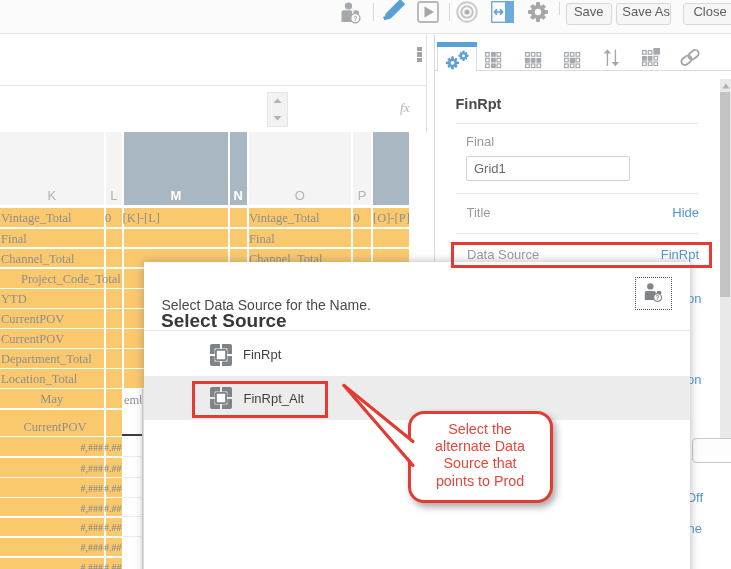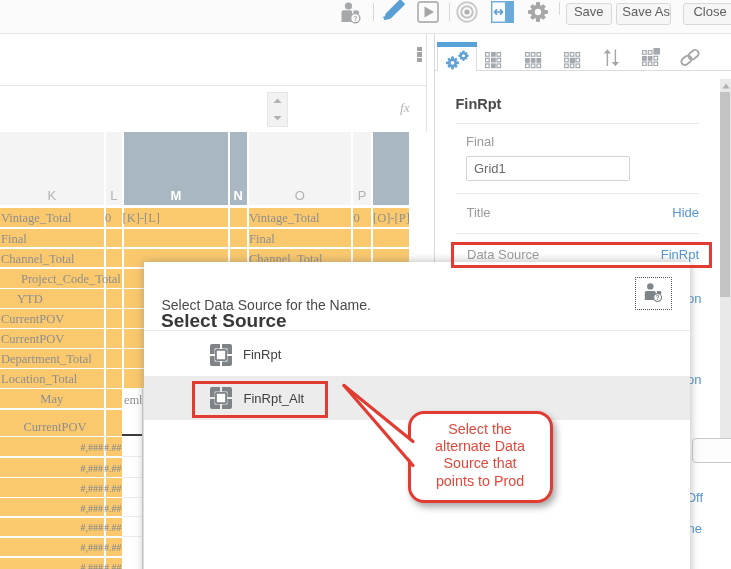--- a/index.html
+++ b/index.html
@@ -130,21 +130,21 @@
 <div class="abs serif" style="left:105px;top:211px;font-size:12.5px;color:#8e8e8e;">0</div>
 <div class="abs serif" style="left:122.5px;top:211px;font-size:12.5px;color:#8e8e8e;">[K]-[L]</div>
 <div class="abs serif" style="left:249px;top:211px;font-size:12.5px;color:#8e8e8e;">Vintage_Total</div>
 <div class="abs serif" style="left:353.5px;top:211px;font-size:12.5px;color:#8e8e8e;">0</div>
 <div class="abs serif" style="left:373px;top:211px;font-size:12.5px;color:#8e8e8e;">[O]-[P]</div>
 <div class="abs serif" style="left:1px;top:231.5px;font-size:12.5px;color:#8e8e8e;">Final</div>
 <div class="abs serif" style="left:249px;top:231.5px;font-size:12.5px;color:#8e8e8e;">Final</div>
 <div class="abs serif" style="left:1px;top:251.5px;font-size:12.5px;color:#8e8e8e;">Channel_Total</div>
 <div class="abs serif" style="left:249px;top:251.5px;font-size:12.5px;color:#8e8e8e;">Channel_Total</div>
 <div class="abs serif" style="left:1px;top:271.5px;font-size:12.5px;color:#8e8e8e;padding-left:20px;">Project_Code_Total</div>
-<div class="abs serif" style="left:1px;top:291.5px;font-size:12.5px;color:#8e8e8e;padding-left:16px;">YTD</div>
+<div class="abs serif" style="left:1px;top:291.5px;font-size:12.5px;color:#8e8e8e;">YTD</div>
 <div class="abs serif" style="left:1px;top:311.5px;font-size:12.5px;color:#8e8e8e;">CurrentPOV</div>
 <div class="abs serif" style="left:1px;top:331.5px;font-size:12.5px;color:#8e8e8e;">CurrentPOV</div>
 <div class="abs serif" style="left:1px;top:351.5px;font-size:12.5px;color:#8e8e8e;">Department_Total</div>
 <div class="abs serif" style="left:1px;top:371.5px;font-size:12.5px;color:#8e8e8e;">Location_Total</div>
 <div class="abs serif" style="left:0;top:392px;width:103.5px;text-align:center;font-size:12.5px;color:#8e8e8e;">May</div>
 <div class="abs serif" style="left:0;top:420px;width:110px;text-align:center;font-size:12.5px;color:#8e8e8e;">CurrentPOV</div>
 
 <div class="abs" style="left:122px;top:389px;width:22px;height:180px;background:#fff;"></div>
 <div class="abs serif" style="left:124px;top:392.5px;width:18px;overflow:hidden;font-size:12.5px;color:#8e8e8e;white-space:nowrap;">embe</div>
 <div class="abs" style="left:141.5px;top:389px;width:1px;height:180px;background:#d5d5d5;"></div>

